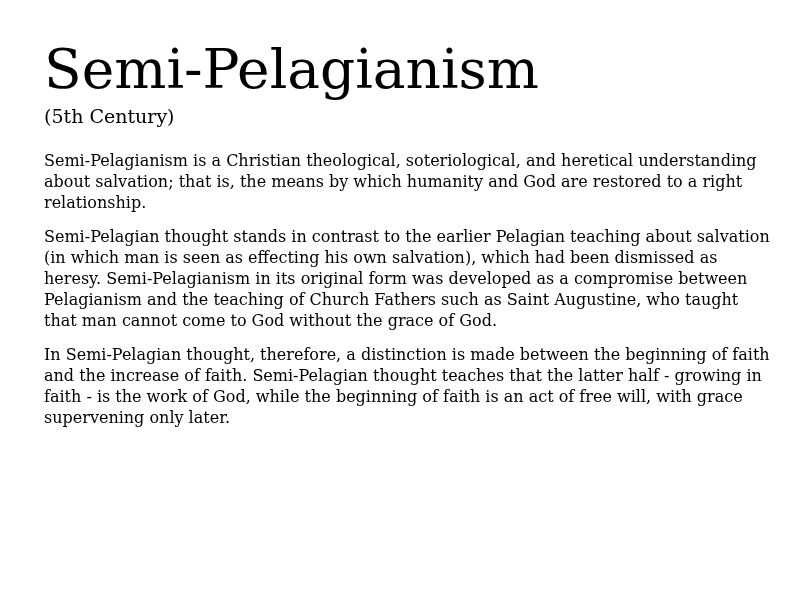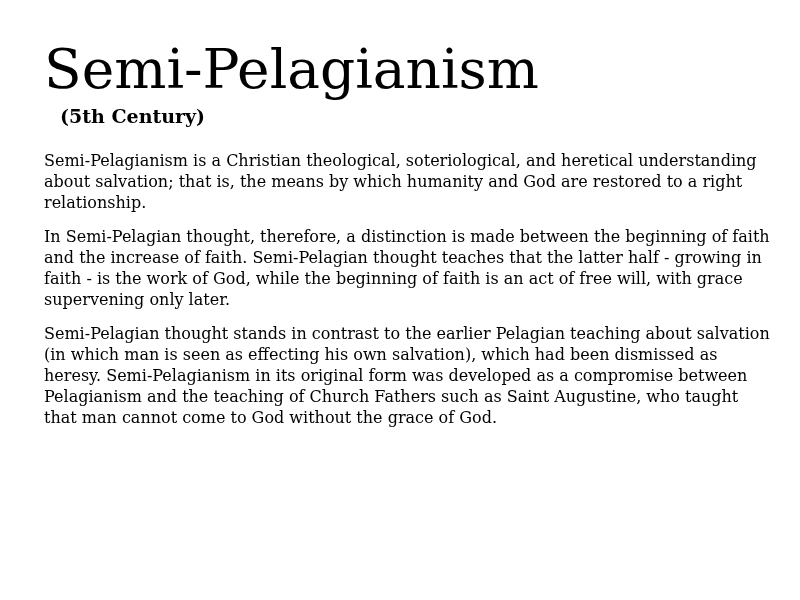--- a/index.html
+++ b/index.html
@@ -23,22 +23,21 @@
   .title {
     font-size: 55px;
     line-height: 64px;
     font-weight: normal;
     margin: 0;
     letter-spacing: 0;
   }
   .subtitle {
     font-size: 19px;
     line-height: 22px;
-    margin: 4px 0 0 16px;
-    font-weight: bold;
+    margin: 4px 0 0 0;
   }
   .body-text {
     margin-top: 23px;
   }
   .body-text p {
     font-size: 16px;
     line-height: 21px;
     margin: 0 0 13px 0;
     white-space: pre-line;
   }
@@ -46,23 +45,23 @@
 </head>
 <body>
 
 <div class="slide">
   <h1 class="title">Semi-Pelagianism</h1>
   <div class="subtitle">(5th Century)</div>
   <div class="body-text">
     <p>Semi-Pelagianism is a Christian theological, soteriological, and heretical understanding
 about salvation; that is, the means by which humanity and God are restored to a right
 relationship.</p>
-    <p>In Semi-Pelagian thought, therefore, a distinction is made between the beginning of faith
-and the increase of faith. Semi-Pelagian thought teaches that the latter half - growing in
-faith - is the work of God, while the beginning of faith is an act of free will, with grace
-supervening only later.</p>
     <p>Semi-Pelagian thought stands in contrast to the earlier Pelagian teaching about salvation
 (in which man is seen as effecting his own salvation), which had been dismissed as
 heresy. Semi-Pelagianism in its original form was developed as a compromise between
 Pelagianism and the teaching of Church Fathers such as Saint Augustine, who taught
 that man cannot come to God without the grace of God.</p>
+    <p>In Semi-Pelagian thought, therefore, a distinction is made between the beginning of faith
+and the increase of faith. Semi-Pelagian thought teaches that the latter half - growing in
+faith - is the work of God, while the beginning of faith is an act of free will, with grace
+supervening only later.</p>
   </div>
 </div>
 
 </body></html>

